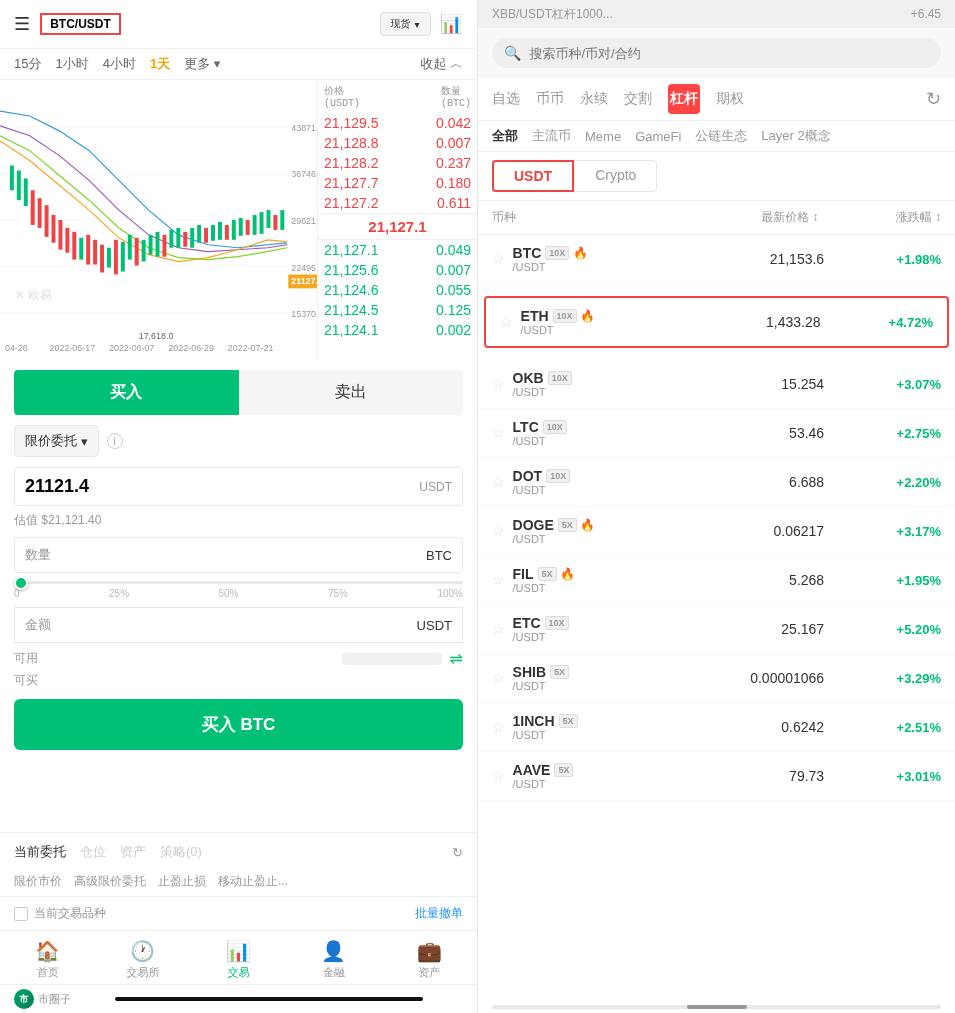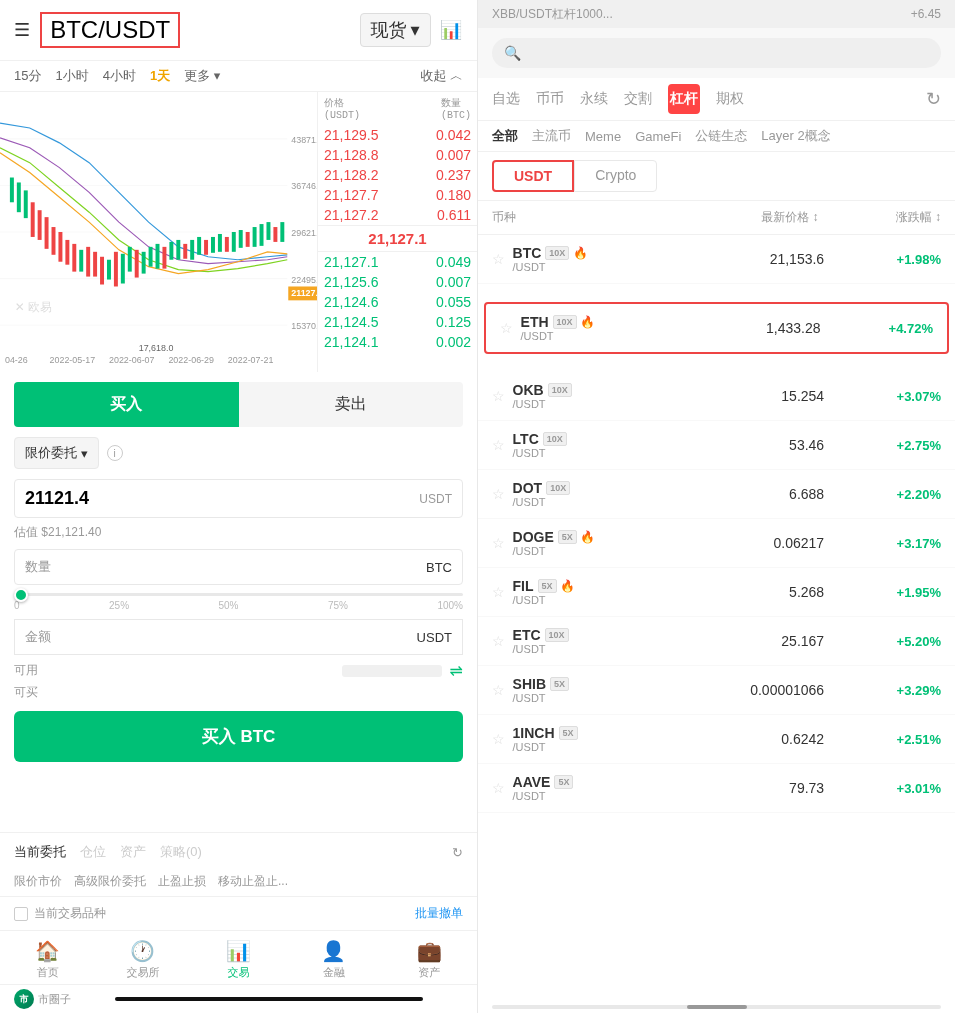--- a/index.html
+++ b/index.html
@@ -28,33 +28,33 @@
       align-items: center;
       padding: 12px 14px;
       border-bottom: 1px solid #f0f0f0;
       gap: 10px;
     }
     .hamburger-icon {
       font-size: 18px;
       color: #333;
     }
     .pair-title {
-      font-size: 24px;
-      font-weight: normal;
+      font-size: 12px;
+      font-weight: bold;
       color: #000;
       border: 2px solid #e44;
       padding: 2px 8px;
       margin-right: auto;
     }
     .spot-btn {
       background: #f5f5f5;
       border: 1px solid #ddd;
       border-radius: 4px;
       padding: 4px 10px;
-      font-size: 18px;
+      font-size: 10px;
       color: #333;
       display: flex;
       align-items: center;
       gap: 4px;
     }
     .candle-icon {
       font-size: 18px;
       color: #555;
     }
 
@@ -471,21 +471,21 @@
     
     .coin-list { flex: 1; overflow-y: auto; }
     .coin-row {
       display: flex;
       align-items: center;
       padding: 10px 14px;
       border-bottom: 1px solid #f8f8f8;
     }
     .coin-row.highlighted {
       border: 2px solid #e44;
-      margin: 18px 6px;
+      margin: 12px 6px;
       border-radius: 4px;
     }
     .coin-star {
       color: #ddd;
       font-size: 14px;
       margin-right: 8px;
       flex-shrink: 0;
     }
     .coin-info { flex: 1.4; display: flex; flex-direction: column; }
     .coin-name {
@@ -865,20 +865,21 @@
 <div class="right-panel">
 
   <div style="background:#f0f0f0;height:28px;display:flex;align-items:center;padding:0 14px;font-size:12px;color:#999;">
     <span>XBB/USDT杠杆1000...</span>
     <span style="margin-left:auto;">+6.45</span>
   </div>
 
   <div class="search-bar">
     <div class="search-input-wrap">
       <span class="search-icon">🔍</span>
+      <input class="search-input" type="text" placeholder="搜索币种/币对/合约" style="">
     </div>
   </div>
 
   <div class="nav-tabs">
     <span class="nav-tab">自选</span>
     <span class="nav-tab">币币</span>
     <span class="nav-tab">永续</span>
     <span class="nav-tab">交割</span>
     <span class="nav-tab highlight">杠杆</span>
     <span class="nav-tab">期权</span>

